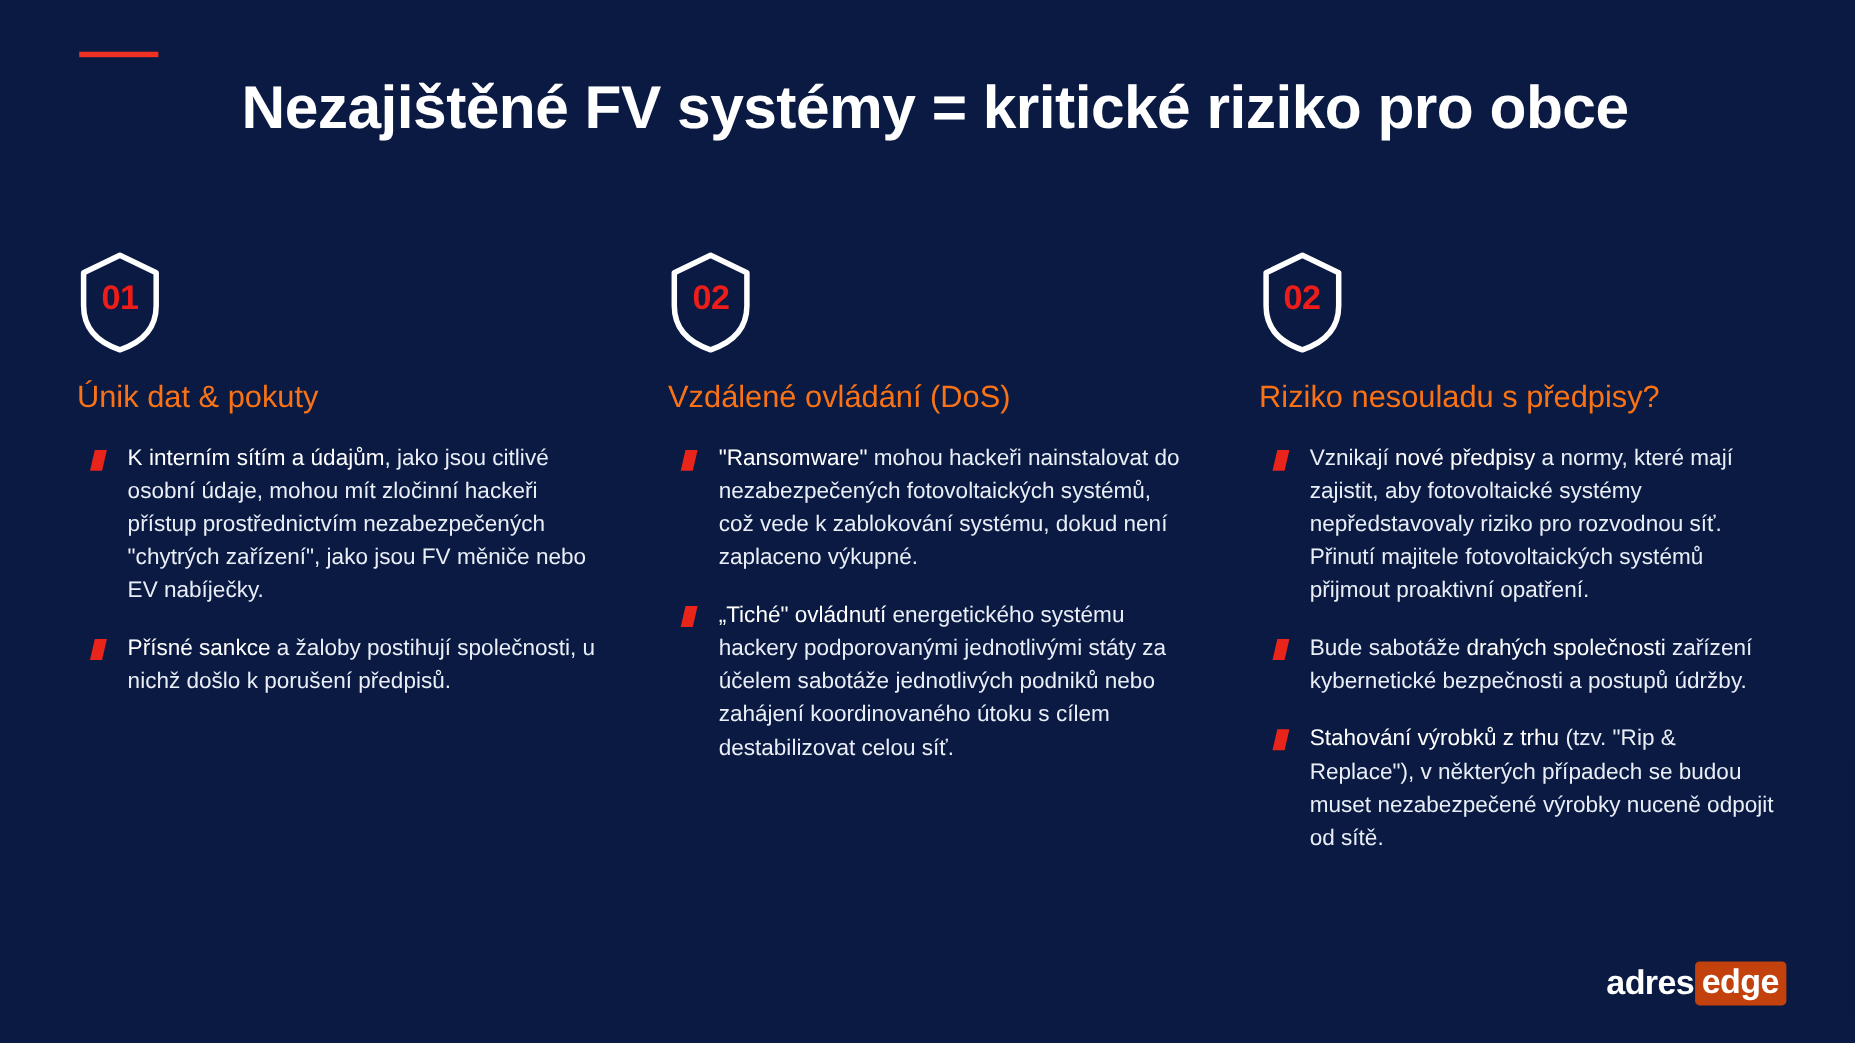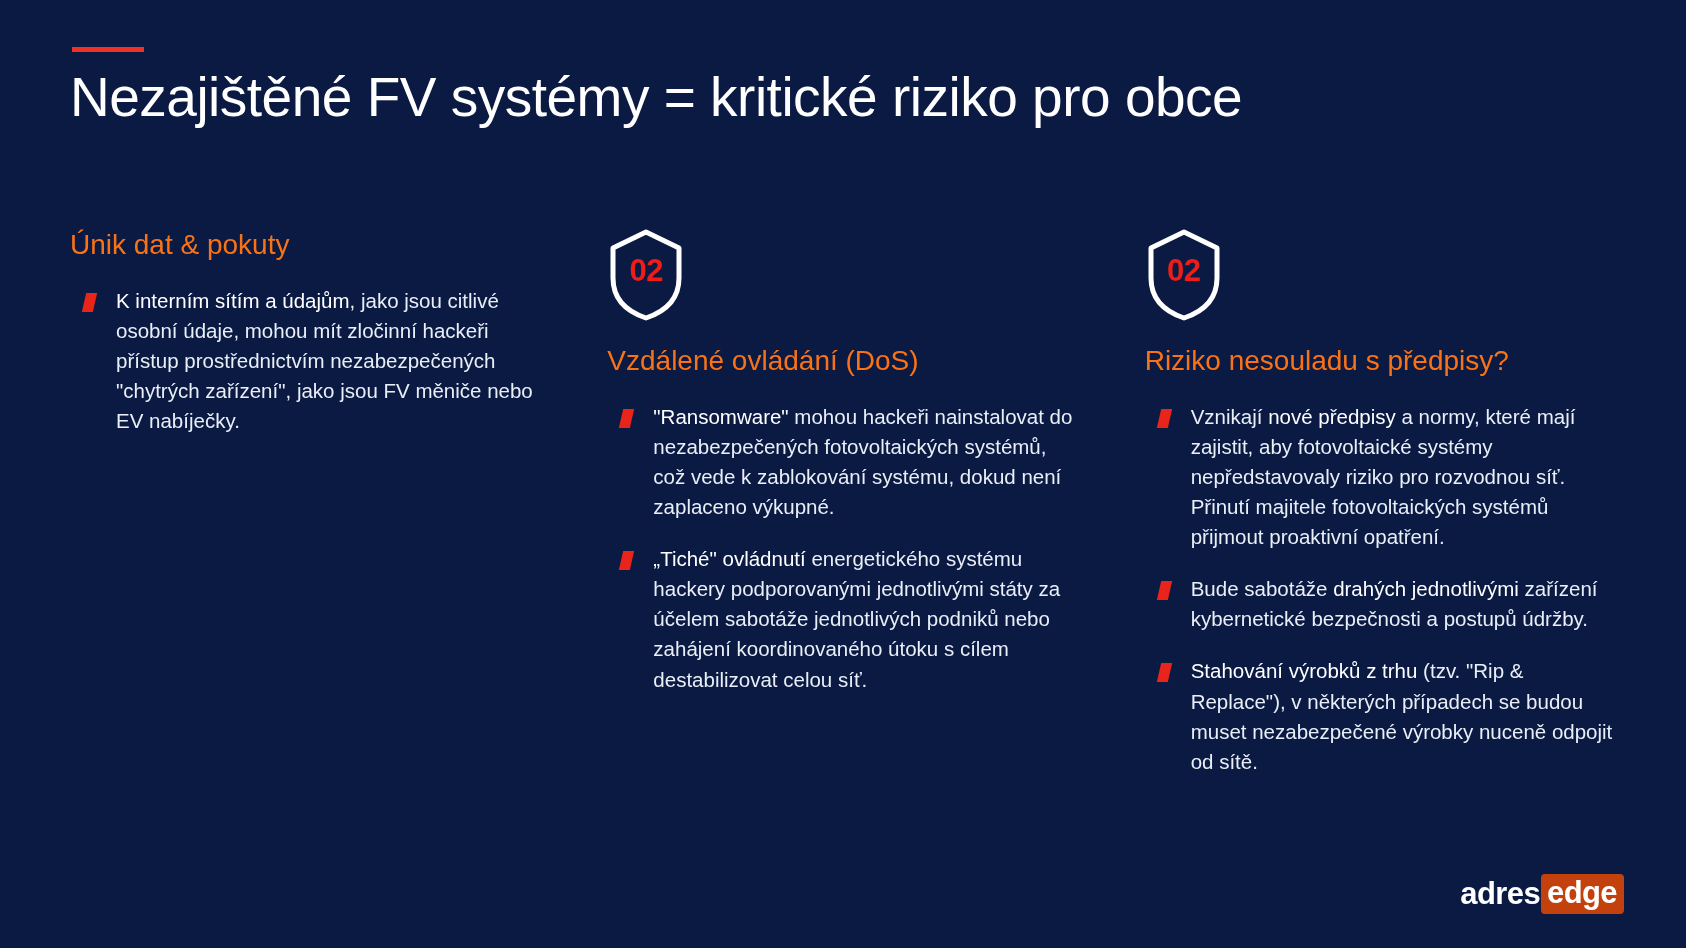--- a/index.html
+++ b/index.html
@@ -26,24 +26,25 @@
     height: 5px;
     background: #ef3124;
   }
   .page-title {
     position: absolute;
     left: 70px;
     top: 68px;
     width: 1560px;
     color: #ffffff;
     font-size: 55px;
-    font-weight: normal;
+    font-weight: bold;
     letter-spacing: -0.5px;
     line-height: 1.08;
     white-space: nowrap;
+    text-align: center;
   }
 
   
   .columns {
     position: absolute;
     left: 70px;
     top: 228px;
     width: 1546px;
     display: flex;
     gap: 66px;
@@ -138,25 +139,35 @@
 <body>
 
 <div class="slide">
 
   <div class="accent-rule"></div>
   <div class="page-title">Nezajištěné FV systémy = kritické riziko pro obce</div>
 
   <div class="columns">
 
     <div class="column">
+      <div class="shield-wrap">
+        <svg viewBox="0 0 78 94">
+          <path d="M39 4 L72 20 L72 50 C72 72 57 84 39 90 C21 84 6 72 6 50 L6 20 Z" fill="none" stroke="#ffffff" stroke-width="5" stroke-linejoin="round"></path>
+        </svg>
+        <div class="shield-num">01</div>
+      </div>
       <div class="column-heading">Únik dat &amp; pokuty</div>
       <ul class="bullets">
         <li class="bullet">
           <span class="bullet-marker"></span>
           <b>K interním sítím a údajům</b><span>, jako jsou citlivé osobní údaje, mohou mít zločinní hackeři přístup prostřednictvím nezabezpečených "chytrých zařízení", jako jsou FV měniče nebo EV nabíječky.</span>
+        </li>
+        <li class="bullet">
+          <span class="bullet-marker"></span>
+          <b>Přísné sankce</b><span> a žaloby postihují společnosti, u nichž došlo k porušení předpisů.</span>
         </li>
       </ul>
     </div>
 
     <div class="column">
       <div class="shield-wrap">
         <svg viewBox="0 0 78 94">
           <path d="M39 4 L72 20 L72 50 C72 72 57 84 39 90 C21 84 6 72 6 50 L6 20 Z" fill="none" stroke="#ffffff" stroke-width="5" stroke-linejoin="round"></path>
         </svg>
         <div class="shield-num">02</div>
@@ -182,21 +193,21 @@
         <div class="shield-num">02</div>
       </div>
       <div class="column-heading">Riziko nesouladu s předpisy?</div>
       <ul class="bullets">
         <li class="bullet">
           <span class="bullet-marker"></span>
           <span>Vznikají </span><b>nové předpisy</b><span> a normy, které mají zajistit, aby fotovoltaické systémy nepředstavovaly riziko pro rozvodnou síť. Přinutí majitele fotovoltaických systémů přijmout proaktivní opatření.</span>
         </li>
         <li class="bullet">
           <span class="bullet-marker"></span>
-          <span>Bude sabotáže </span><b>drahých jednotlivými</b><span> zařízení kybernetické bezpečnosti a postupů údržby.</span>
+          <span>Bude sabotáže </span><b>drahých společnosti</b><span> zařízení kybernetické bezpečnosti a postupů údržby.</span>
         </li>
         <li class="bullet">
           <span class="bullet-marker"></span>
           <b>Stahování výrobků z trhu</b><span> (tzv. "Rip &amp; Replace"), v některých případech se budou muset nezabezpečené výrobky nuceně odpojit od sítě.</span>
         </li>
       </ul>
     </div>
 
   </div>
 

